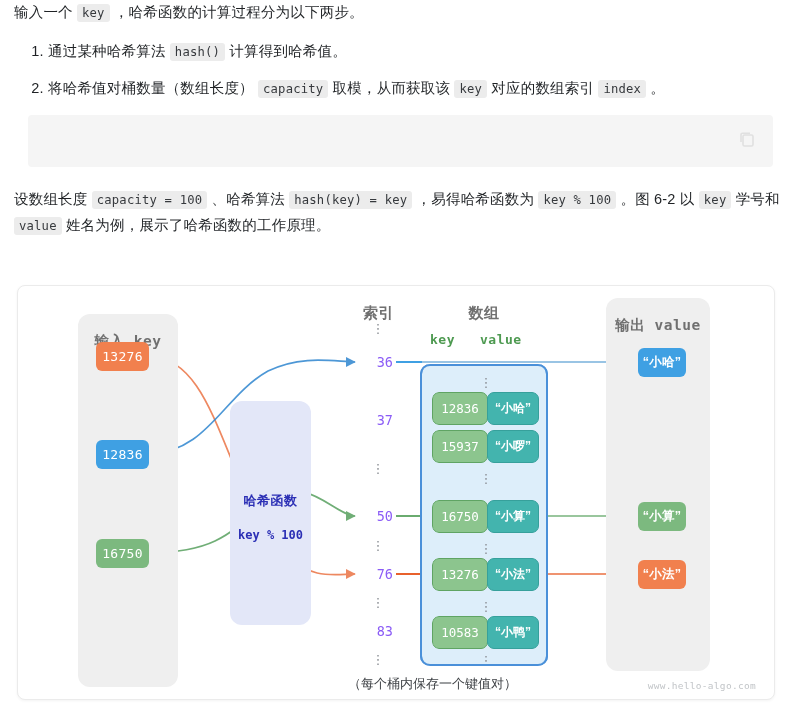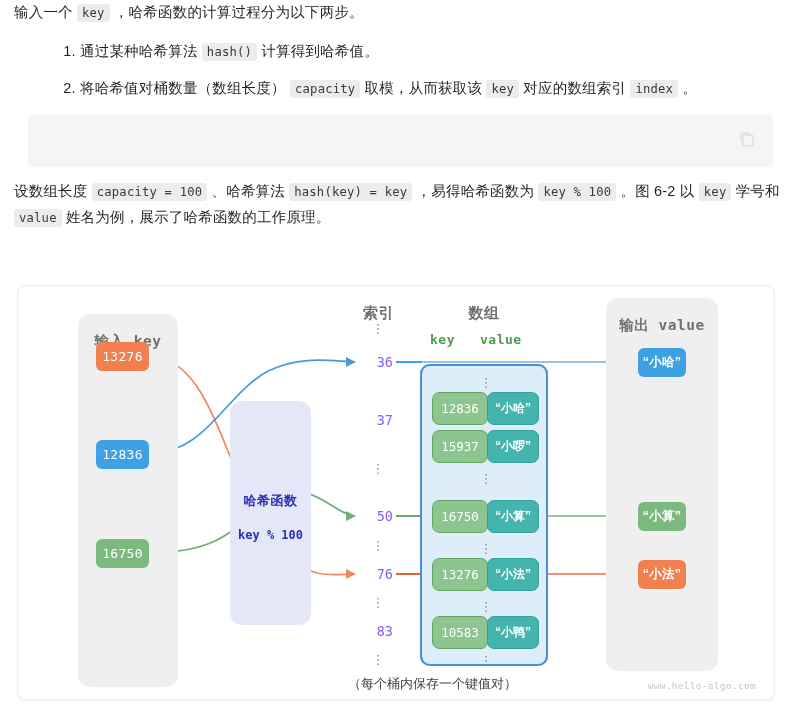--- a/index.html
+++ b/index.html
@@ -32,21 +32,21 @@
     letter-spacing: .2px;
   }
   .lead { margin-top: 8px; }
   ol.steps {
     margin: 14px 0 0 0;
     padding-left: 34px;
     font-size: 14.5px;
     line-height: 1.75;
     color: #1f2225;
   }
-  ol.steps li { margin-bottom: 11px; letter-spacing: .2px; margin-left: 32px; }
+  ol.steps li { margin-bottom: 11px; letter-spacing: .2px; }
   code.inl {
     font-family: "DejaVu Sans Mono", "Liberation Mono", monospace;
     background: #ececec;
     color: #36393d;
     font-size: 12.2px;
     padding: 2px 5px;
     border-radius: 3px;
     white-space: nowrap;
   }
   
@@ -86,21 +86,21 @@
     border-radius: 8px;
     box-shadow: 0 1px 3px rgba(0,0,0,.05);
     overflow: hidden;
   }
   .panel {
     position: absolute;
     background: #efefef;
     border-radius: 12px;
   }
   #panel-input  { left: 60px;  top: 28px; width: 100px; height: 373px; }
-  #panel-output { left: 588px; top: 12px; width: 112px; height: 373px; }
+  #panel-output { left: 588px; top: 12px; width: 104px; height: 373px; }
   .panel-title {
     position: absolute;
     top: 18px;
     width: 100%;
     text-align: center;
     font-family: "DejaVu Sans Mono", "Liberation Mono", monospace;
     font-weight: bold;
     font-size: 14.5px;
     color: #707070;
     letter-spacing: .5px;
@@ -292,21 +292,21 @@
     <div class="codeblock">
       <span class="copy-icon">
         <svg viewBox="0 0 20 20" width="20" height="20" fill="none" stroke="#d9d9d9" stroke-width="1.6">
           <rect x="6" y="6" width="10" height="11" rx="1.5"></rect>
           <path d="M13 4.2H5.2A1.2 1.2 0 0 0 4 5.4V13"></path>
         </svg>
       </span>
     </div>
 
 
-    <p class="para" style="margin-top:12px;">
+    <p class="para" style="margin-top:20px;">
       <span>设数组长度</span>
       <code class="inl">capacity = 100</code>
       <span>、哈希算法</span>
       <code class="inl">hash(key) = key</code>
       <span>，易得哈希函数为</span>
       <code class="inl">key % 100</code>
       <span>。图 6-2 以</span>
       <code class="inl">key</code>
       <span>学号和</span>
       <code class="inl">value</code>

